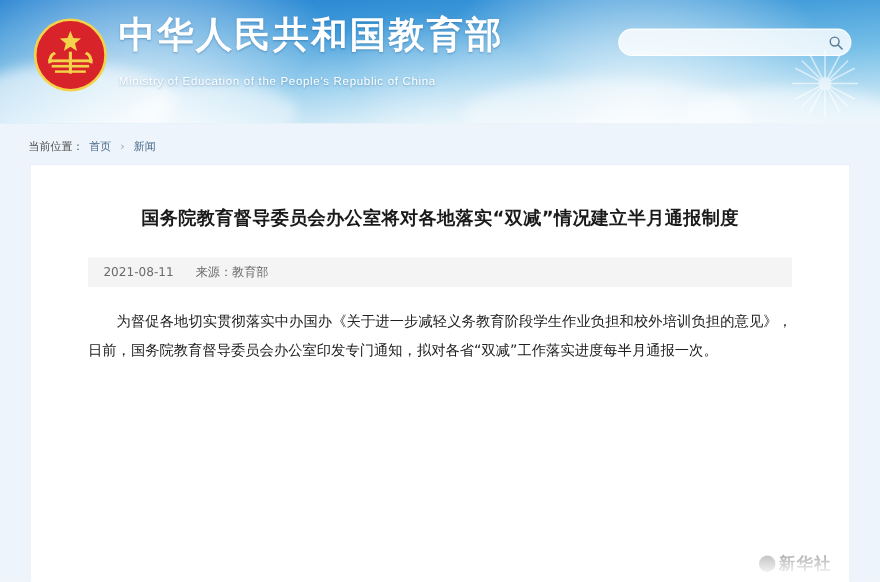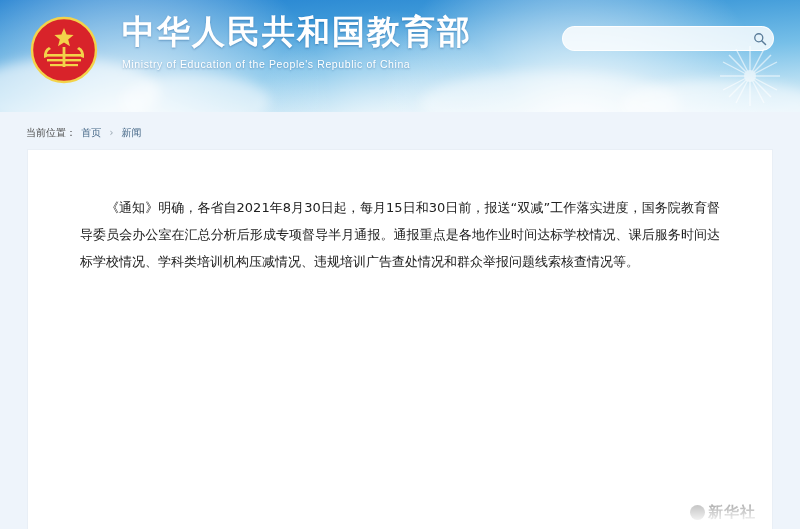--- a/index.html
+++ b/index.html
@@ -55,38 +55,38 @@
   .emblem {
     position: absolute;
     left: 28px;
     top: 14px;
     width: 72px;
     height: 72px;
   }
 
   .title-block {
     position: absolute;
-    left: 122px;
+    left: 108px;
     top: 10px;
   }
   .cn-title {
     font-family: "DejaVu Sans", "Liberation Sans", sans-serif;
     font-size: 33px;
     font-weight: bold;
     color: #ffffff;
     letter-spacing: 2px;
     line-height: 44px;
     text-shadow: 0 1px 2px rgba(0,60,120,0.35);
     white-space: nowrap;
   }
   .en-title {
     font-size: 10.5px;
     color: #ffffff;
     letter-spacing: .6px;
-    margin-top: 4px;
+    margin-top: 14px;
     text-shadow: 0 1px 2px rgba(0,60,120,0.35);
     white-space: nowrap;
   }
 
   .search-box {
     position: absolute;
     right: 26px;
     top: 26px;
     width: 212px;
     height: 25px;
@@ -273,24 +273,31 @@
 
   <div class="breadcrumb">
     <span>当前位置：</span>
     <a href="#">首页</a>
     <span class="sep">›</span>
     <a href="#">新闻</a>
   </div>
 
   <div class="card">
 
-
+    <h1 class="article-title">国务院教育督导委员会办公室将对各地落实“双减”情况建立半月通报制度</h1>
+
+    <div class="meta-bar">
+      <span>2021-08-11</span>
+      <span>
+        <span>来源：</span><span>教育部</span>
+      </span>
+    </div>
 
     <div class="body-text">
-      <p>《通知》明确，各省自2021年8月30日起，每月15日和30日前，报送“双减”工作落实进度，国务院教育督导委员会办公室在汇总分析后形成专项督导半月通报。通报重点是各地作业时间达标学校情况、课后服务时间达标学校情况、学科类培训机构压减情况、违规培训广告查处情况和群众举报问题线索核查情况等。</p>
+      <p>为督促各地切实贯彻落实中办国办《关于进一步减轻义务教育阶段学生作业负担和校外培训负担的意见》，日前，国务院教育督导委员会办公室印发专门通知，拟对各省“双减”工作落实进度每半月通报一次。</p>
     </div>
 
     <div class="watermark">
       <span class="wb-logo"></span>
       <span>新华社</span>
     </div>
 
     <div class="fadeout"></div>
   </div>
 

